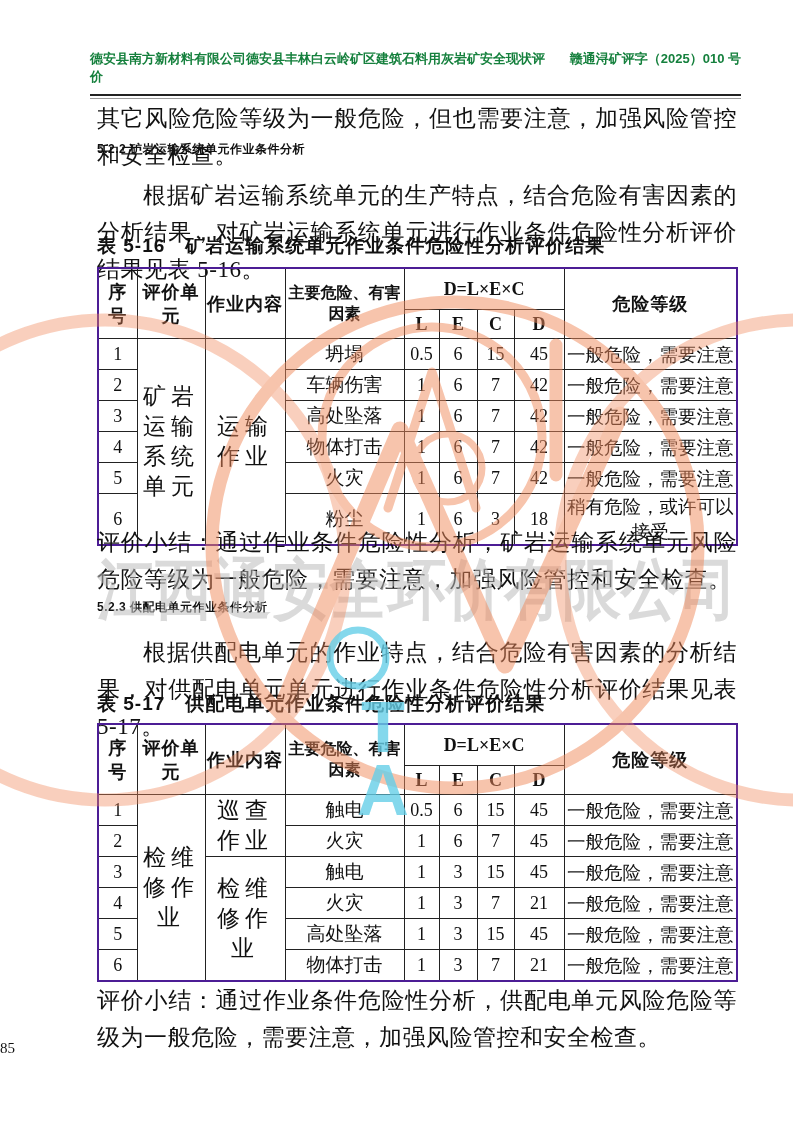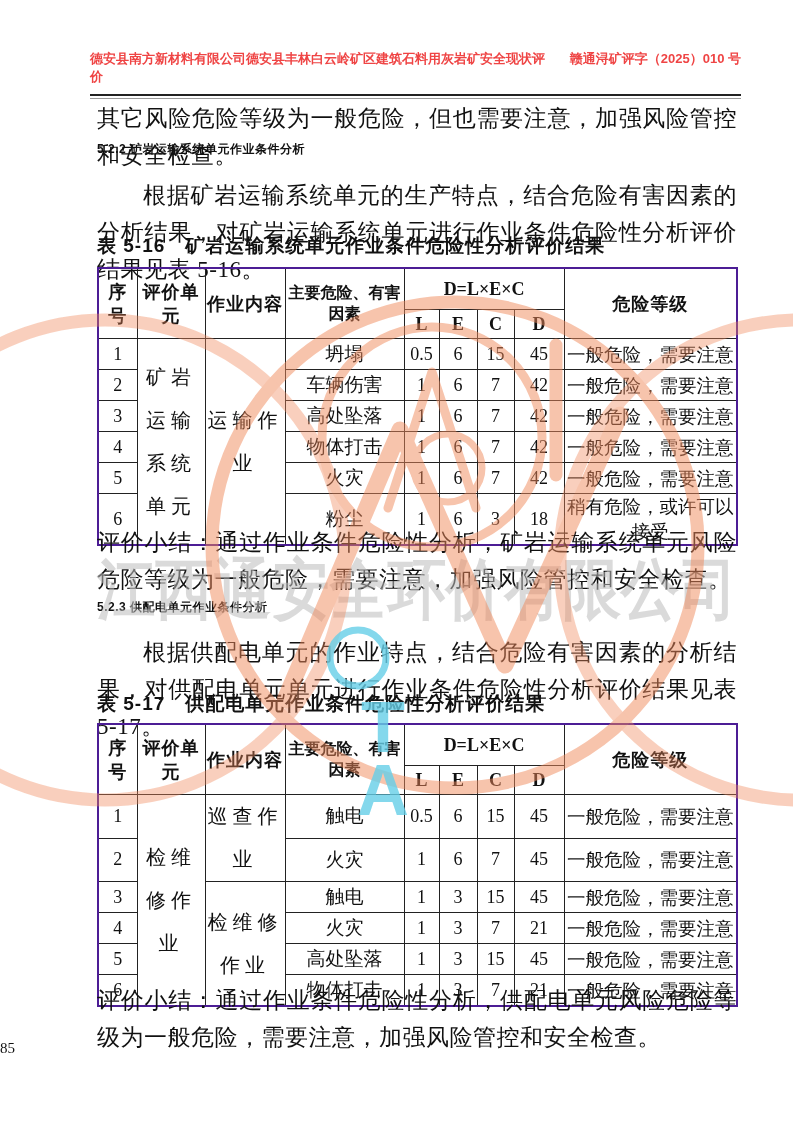--- a/index.html
+++ b/index.html
@@ -10,21 +10,21 @@
     background:#fff;
     font-family:"Liberation Serif", serif;
     color:#111;
     overflow:hidden;
   }
   
   .doc-header{
     position:absolute;left:90px;right:52px;top:50px;
     display:flex;justify-content:space-between;align-items:baseline;
     font-family:"Liberation Sans", sans-serif;
-    font-size:13px;font-weight:bold;color:#ef4444;
+    font-size:13px;font-weight:bold;color:#15803d;
     padding-bottom:8px;
     border-bottom:2px solid #222;
   }
   .doc-header::after{
     content:"";position:absolute;left:0;right:0;bottom:-5px;
     border-bottom:1px solid #9a9a9a;
   }
   .doc-header .left{letter-spacing:0px;}
   .doc-header .right{font-weight:bold;white-space:nowrap;margin-left:12px;}
 
@@ -71,22 +71,22 @@
     font-family:"Liberation Sans", sans-serif;
     font-weight:bold;font-size:18px;letter-spacing:1px;
   }
   .hz.small{font-size:16px;letter-spacing:0;}
   .hf{  
     font-weight:bold;font-size:18px;
   }
   td.cell-unit, td.cell-job{
     vertical-align:top;
     padding-top:3px;
-    font-size:20px;letter-spacing:5px;
-    line-height:43px;
+    font-size:23px;letter-spacing:5px;
+    line-height:30px;
   }
   td.cell-factor{
     text-align:left;padding-left:8px;font-size:19px;
   }
   td.cell-grade{
     text-align:left;padding-left:8px;font-size:18.5px;letter-spacing:0;border-radius:15px;
   }
   td.cell-num{font-size:18px;}
 
   

